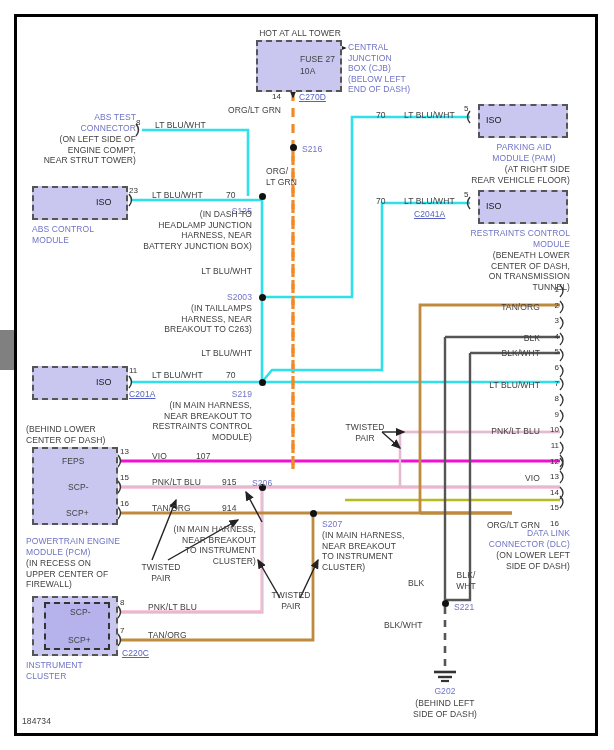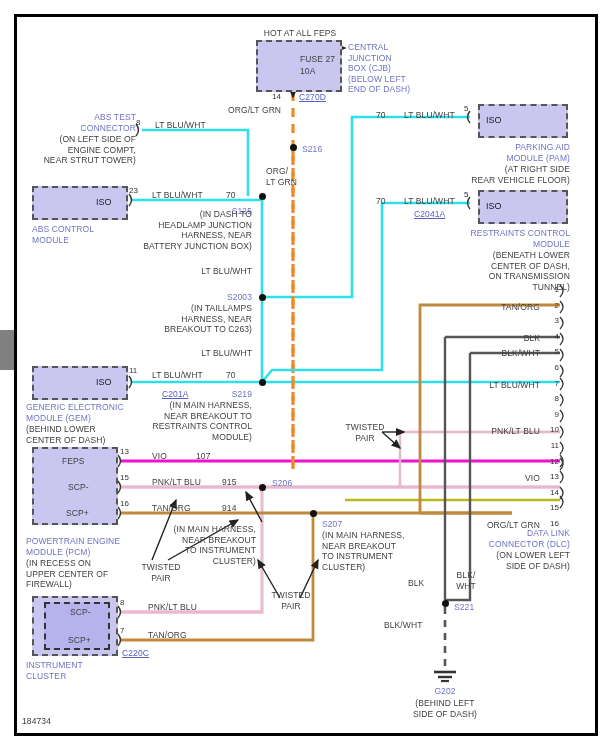--- a/index.html
+++ b/index.html
@@ -138,21 +138,21 @@
     <path d="M280,598 L258,560" stroke="#222" stroke-width="1.4" fill="none" marker-end="url(#arr)"></path>
     <path d="M300,598 L318,560" stroke="#222" stroke-width="1.4" fill="none" marker-end="url(#arr)"></path>
     <path d="M262,522 L246,492" stroke="#222" stroke-width="1.4" fill="none" marker-end="url(#arr)"></path>
     <path d="M382,432 L404,432" stroke="#222" stroke-width="1.4" fill="none" marker-end="url(#arr)"></path>
     <path d="M382,432 L400,448" stroke="#222" stroke-width="1.4" fill="none" marker-end="url(#arr)"></path>
   </svg>
 
   <div class="box" style="left:256px;top:40px;width:86px;height:52px;"></div>
   <div class="lbl" style="left:300px;top:54px;">FUSE 27</div>
   <div class="lbl" style="left:300px;top:66px;">10A</div>
-  <div class="lbl c" style="left:240px;top:28px;width:120px;">HOT AT ALL FEPS</div>
+  <div class="lbl c" style="left:240px;top:28px;width:120px;">HOT AT ALL TOWER</div>
   <div class="lbl blue" style="left:348px;top:42px;width:100px;">CENTRAL
 JUNCTION
 BOX (CJB)
 (BELOW LEFT
 END OF DASH)</div>
   <div class="pin" style="left:272px;top:92px;">14</div>
   <div class="lbl lnk" style="left:299px;top:92px;">C270D</div>
   <div class="lbl" style="left:228px;top:105px;">ORG/LT GRN</div>
 
   <div class="node" style="left:290px;top:144px;"></div>
@@ -187,25 +187,23 @@
   <div class="node" style="left:259px;top:294px;"></div>
   <div class="lbl blue r" style="left:170px;top:292px;width:82px;">S2003</div>
   <div class="lbl r" style="left:146px;top:303px;width:106px;">(IN TAILLAMPS
 HARNESS, NEAR
 BREAKOUT TO C263)</div>
   <div class="lbl r" style="left:160px;top:348px;width:92px;">LT BLU/WHT</div>
 
   <div class="box" style="left:32px;top:366px;width:96px;height:34px;"></div>
   <div class="iso" style="left:96px;top:377px;">ISO</div>
   <div class="pin" style="left:129px;top:366px;">11</div>
-  <div class="lbl lnk" style="left:129px;top:389px;padding-left:33px;">C201A</div>
+  <div class="lbl lnk" style="left:129px;top:389px;">C201A</div>
   <div class="lbl" style="left:152px;top:370px;">LT BLU/WHT</div>
   <div class="lbl" style="left:226px;top:370px;">70</div>
-  <div class="lbl blue" style="left:26px;top:402px;width:124px;">GENERIC ELECTRONIC
-MODULE (GEM)</div>
   <div class="lbl" style="left:26px;top:424px;width:118px;">(BEHIND LOWER
 CENTER OF DASH)</div>
 
   <div class="node" style="left:259px;top:379px;"></div>
   <div class="lbl blue r" style="left:180px;top:389px;width:72px;">S219</div>
   <div class="lbl r" style="left:142px;top:400px;width:110px;">(IN MAIN HARNESS,
 NEAR BREAKOUT TO
 RESTRAINTS CONTROL
 MODULE)</div>
 
@@ -222,21 +220,21 @@
   <div class="lbl" style="left:222px;top:477px;">915</div>
   <div class="lbl" style="left:152px;top:503px;">TAN/ORG</div>
   <div class="lbl" style="left:222px;top:503px;">914</div>
   <div class="lbl blue" style="left:26px;top:536px;width:124px;">POWERTRAIN ENGINE
 MODULE (PCM)</div>
   <div class="lbl" style="left:26px;top:558px;width:118px;">(IN RECESS ON
 UPPER CENTER OF
 FIREWALL)</div>
 
   <div class="node" style="left:259px;top:484px;"></div>
-  <div class="lbl blue" style="left:252px;top:478px;margin-left:20px;">S206</div>
+  <div class="lbl blue" style="left:252px;top:478px;">S206</div>
   <div class="lbl r" style="left:172px;top:524px;width:84px;">(IN MAIN HARNESS,
 NEAR BREAKOUT
 TO INSTRUMENT
 CLUSTER)</div>
 
   <div class="node" style="left:310px;top:510px;"></div>
   <div class="lbl blue" style="left:322px;top:519px;">S207</div>
   <div class="lbl" style="left:322px;top:530px;width:104px;">(IN MAIN HARNESS,
 NEAR BREAKOUT
 TO INSTRUMENT
@@ -259,21 +257,21 @@
   <div class="lbl" style="left:148px;top:630px;">TAN/ORG</div>
   <div class="lbl lnk" style="left:122px;top:648px;">C220C</div>
   <div class="lbl blue" style="left:26px;top:660px;width:100px;">INSTRUMENT
 CLUSTER</div>
 
   <div class="box" style="left:478px;top:104px;width:90px;height:34px;"></div>
   <div class="iso" style="left:486px;top:115px;">ISO</div>
   <div class="pin" style="left:464px;top:104px;">5</div>
   <div class="lbl" style="left:404px;top:110px;">LT BLU/WHT</div>
   <div class="lbl" style="left:376px;top:110px;">70</div>
-  <div class="lbl blue r" style="left:458px;top:142px;width:112px;">PARKING AID
+  <div class="lbl blue r" style="left:468px;top:142px;width:112px;text-align:center;">PARKING AID
 MODULE (PAM)</div>
   <div class="lbl r" style="left:440px;top:164px;width:130px;">(AT RIGHT SIDE
 REAR VEHICLE FLOOR)</div>
 
   <div class="box" style="left:478px;top:190px;width:90px;height:34px;"></div>
   <div class="iso" style="left:486px;top:201px;">ISO</div>
   <div class="pin" style="left:464px;top:190px;">5</div>
   <div class="lbl" style="left:404px;top:196px;">LT BLU/WHT</div>
   <div class="lbl" style="left:376px;top:196px;">70</div>
   <div class="lbl lnk" style="left:414px;top:209px;">C2041A</div>

